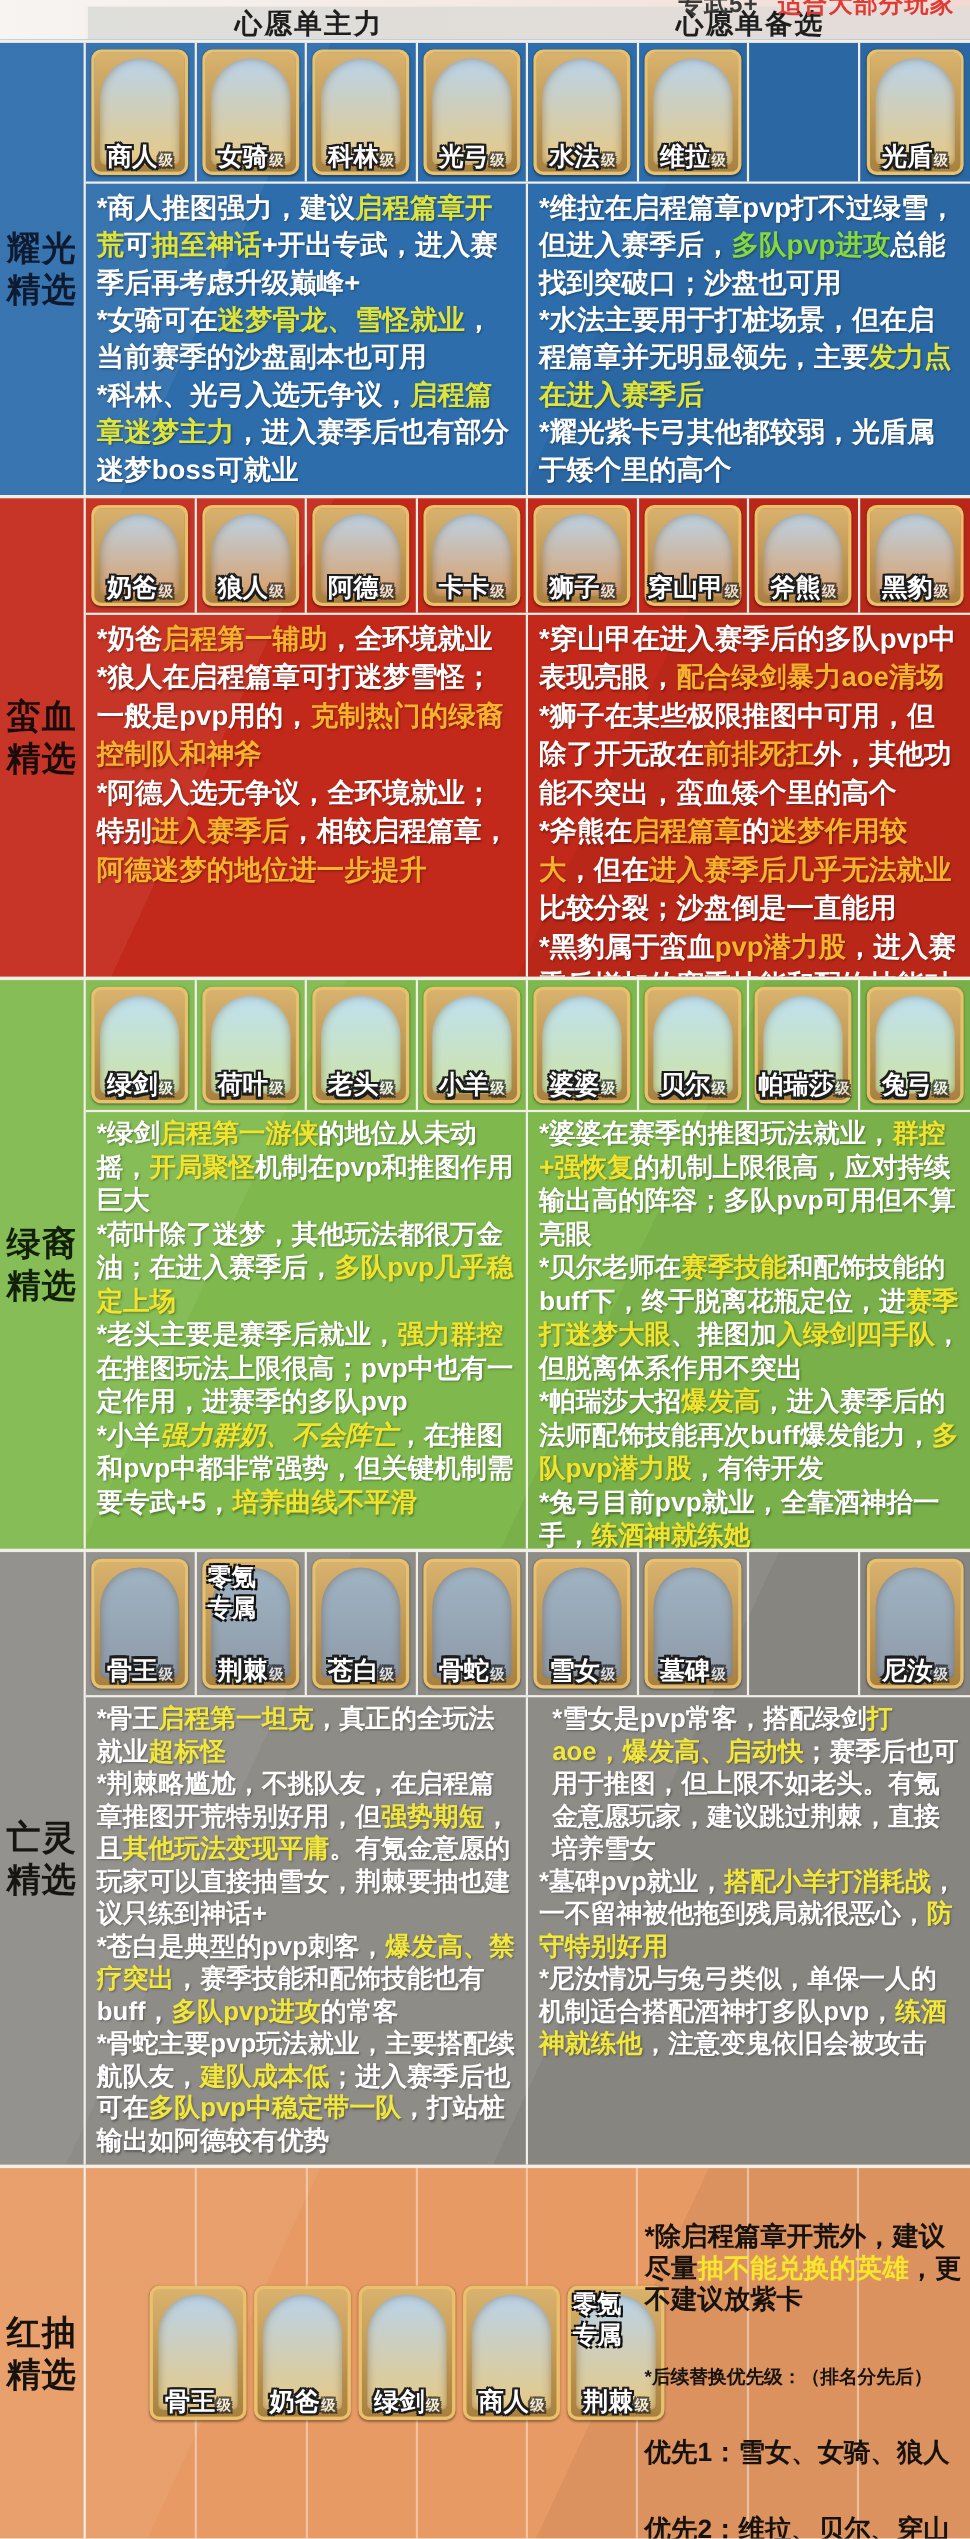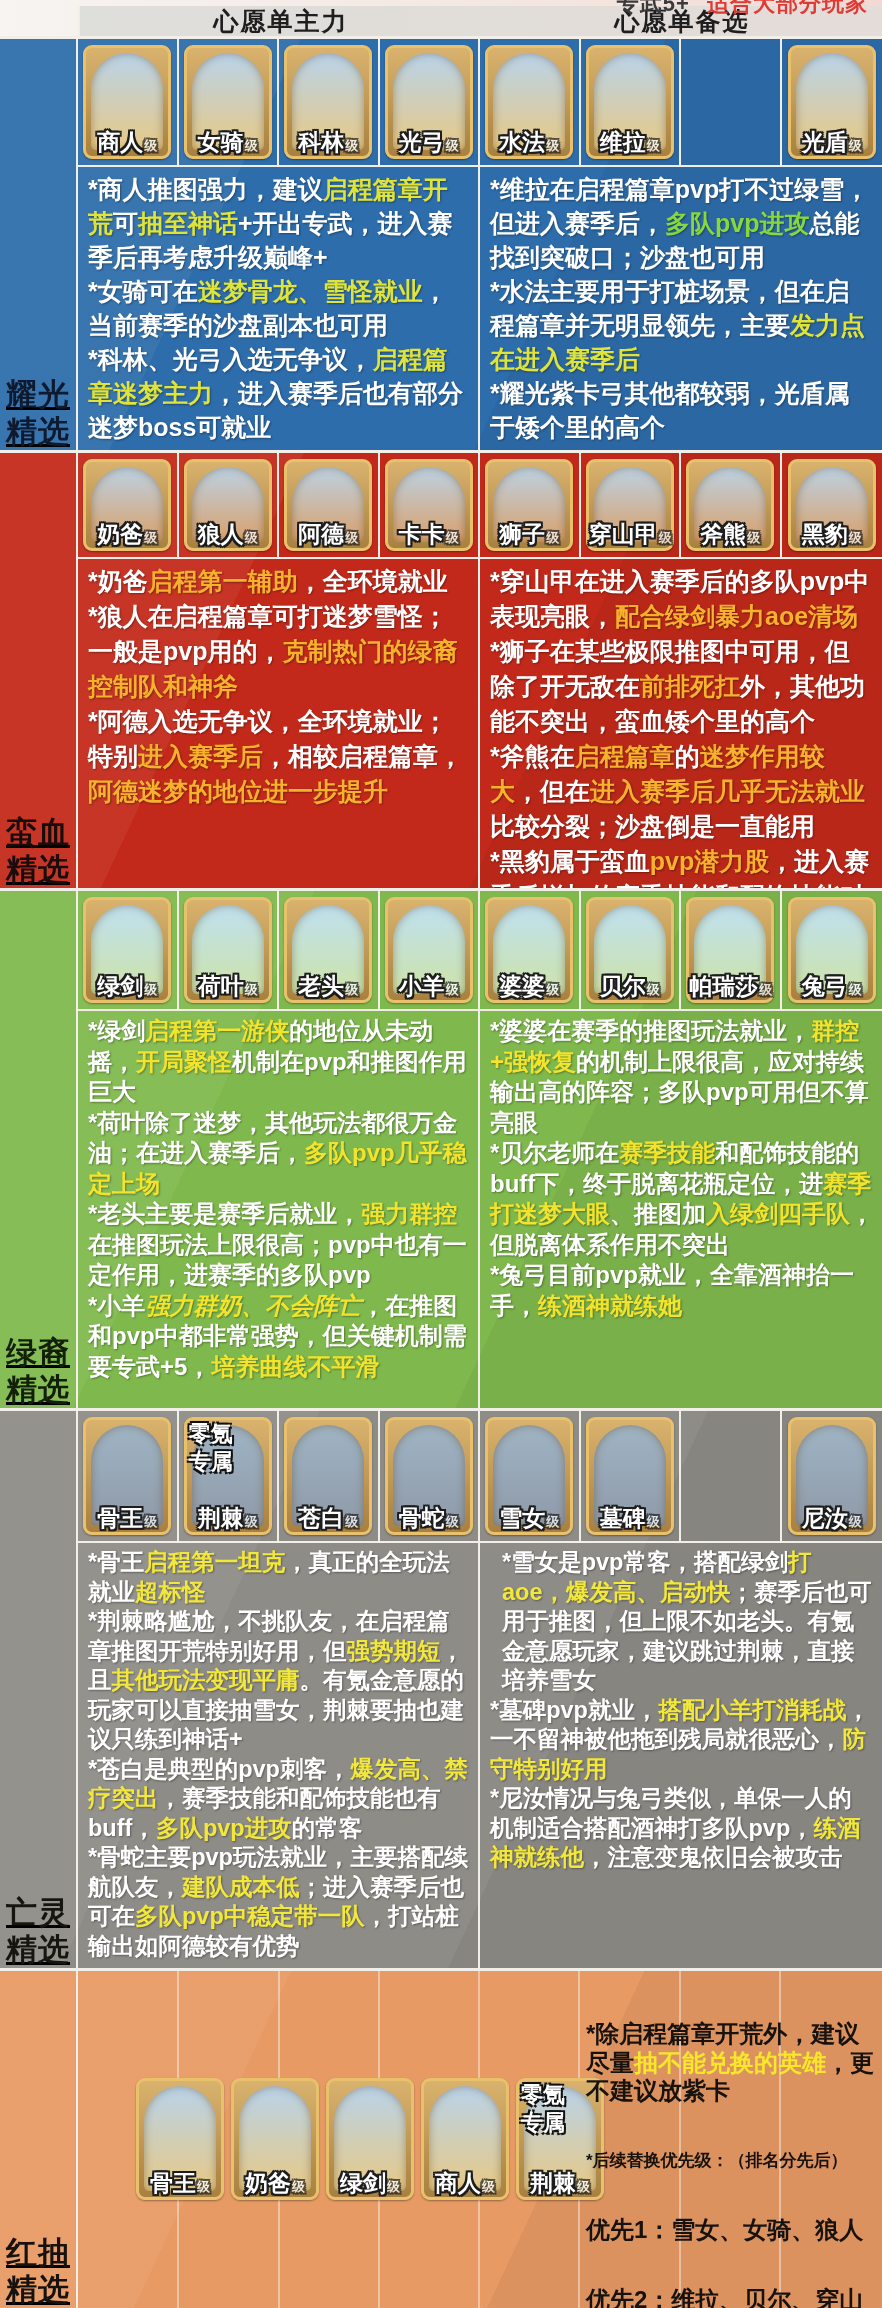--- a/index.html
+++ b/index.html
@@ -30,22 +30,22 @@
     font-size:25px;font-weight:bold;color:#1e1e1e;letter-spacing:2px;
   }
   .colhead.main{width:402px;}
   .colhead.backup{flex:1;}
   
   .frow{
     display:flex;box-sizing:border-box;border-top:3px solid #f2efe8;
     position:relative;
   }
   .labelcol{
-    width:78px;flex:0 0 78px;display:flex;align-items:flex-end;justify-content:center;
-    border-right:2px solid #f2efe8;box-sizing:border-box;text-decoration:underline;
+    width:78px;flex:0 0 78px;display:flex;align-items:center;justify-content:center;
+    border-right:2px solid #f2efe8;box-sizing:border-box;
   }
   .label-text{
     width:68px;text-align:center;font-weight:bold;font-size:31px;
     line-height:1.2;letter-spacing:1px;
   }
   .content{flex:1;display:flex;flex-direction:column;position:relative;min-width:0;}
   .pstrip{
     display:grid;grid-template-columns:repeat(8,1fr);
     border-bottom:2px solid #f2efe8;box-sizing:border-box;
   }
@@ -298,20 +298,21 @@
           <div class="textstrip">
             <div class="notebox main">
               <p class="note" style="font-size: 24px; line-height: 30.5px;"><span style="color: rgb(255, 255, 255);">*绿剑</span><span style="color: rgb(242, 228, 44);">启程第一游侠</span><span style="color: rgb(255, 255, 255);">的地位从未动摇，</span><span style="color: rgb(242, 228, 44);">开局聚怪</span><span style="color: rgb(255, 255, 255);">机制在pvp和推图作用巨大</span></p>
               <p class="note" style="font-size: 24px; line-height: 30.5px;"><span style="color: rgb(255, 255, 255);">*荷叶除了迷梦，其他玩法都很万金油；在进入赛季后，</span><span style="color: rgb(242, 228, 44);">多队pvp几乎稳定上场</span></p>
               <p class="note" style="font-size: 24px; line-height: 30.5px;"><span style="color: rgb(255, 255, 255);">*老头主要是赛季后就业，</span><span style="color: rgb(242, 228, 44);">强力群控</span><span style="color: rgb(255, 255, 255);">在推图玩法上限很高；pvp中也有一定作用，进赛季的多队pvp</span></p>
               <p class="note" style="font-size: 24px; line-height: 30.5px;"><span style="color: rgb(255, 255, 255);">*小羊</span><span style="color: rgb(242, 228, 44); font-style: italic;">强力群奶、不会阵亡</span><span style="color: rgb(255, 255, 255);">，在推图和pvp中都非常强势，但关键机制需要专武+5，</span><span style="color: rgb(242, 228, 44);">培养曲线不平滑</span></p>
             </div>
             <div class="notebox backup">
               <p class="note" style="font-size: 24px; line-height: 30.5px;"><span style="color: rgb(255, 255, 255);">*婆婆在赛季的推图玩法就业，</span><span style="color: rgb(242, 228, 44);">群控+强恢复</span><span style="color: rgb(255, 255, 255);">的机制上限很高，应对持续输出高的阵容；多队pvp可用但不算亮眼</span></p>
               <p class="note" style="font-size: 24px; line-height: 30.5px;"><span style="color: rgb(255, 255, 255);">*贝尔老师在</span><span style="color: rgb(242, 228, 44);">赛季技能</span><span style="color: rgb(255, 255, 255);">和配饰技能的buff下，终于脱离花瓶定位，进</span><span style="color: rgb(242, 228, 44);">赛季打迷梦大眼</span><span style="color: rgb(255, 255, 255);">、推图加</span><span style="color: rgb(242, 228, 44);">入绿剑四手队</span><span style="color: rgb(255, 255, 255);">，但脱离体系作用不突出</span></p>
+              <p class="note" style="font-size: 24px; line-height: 30.5px;"><span style="color: rgb(255, 255, 255);">*帕瑞莎大招</span><span style="color: rgb(242, 228, 44);">爆发高</span><span style="color: rgb(255, 255, 255);">，进入赛季后的法师配饰技能再次buff爆发能力，</span><span style="color: rgb(242, 228, 44);">多队pvp潜力股</span><span style="color: rgb(255, 255, 255);">，有待开发</span></p>
               <p class="note" style="font-size: 24px; line-height: 30.5px;"><span style="color: rgb(255, 255, 255);">*兔弓目前pvp就业，全靠酒神抬一手，</span><span style="color: rgb(242, 228, 44);">练酒神就练她</span></p>
             </div>
           </div>
         </div>
       </div>
       <div class="frow" style="height: 560px; background: linear-gradient(115deg, rgba(255, 255, 255, 0.055) 0px, rgba(255, 255, 255, 0.055) 28%, rgba(255, 255, 255, 0) 28%, rgba(255, 255, 255, 0) 62%, rgba(0, 0, 0, 0.05) 62%, rgba(0, 0, 0, 0.05) 100%), rgb(142, 140, 135);">
         <div class="labelcol">
           <div class="label-text" style="color: rgb(23, 21, 15);">亡灵精选</div>
         </div>
         <div class="content">

